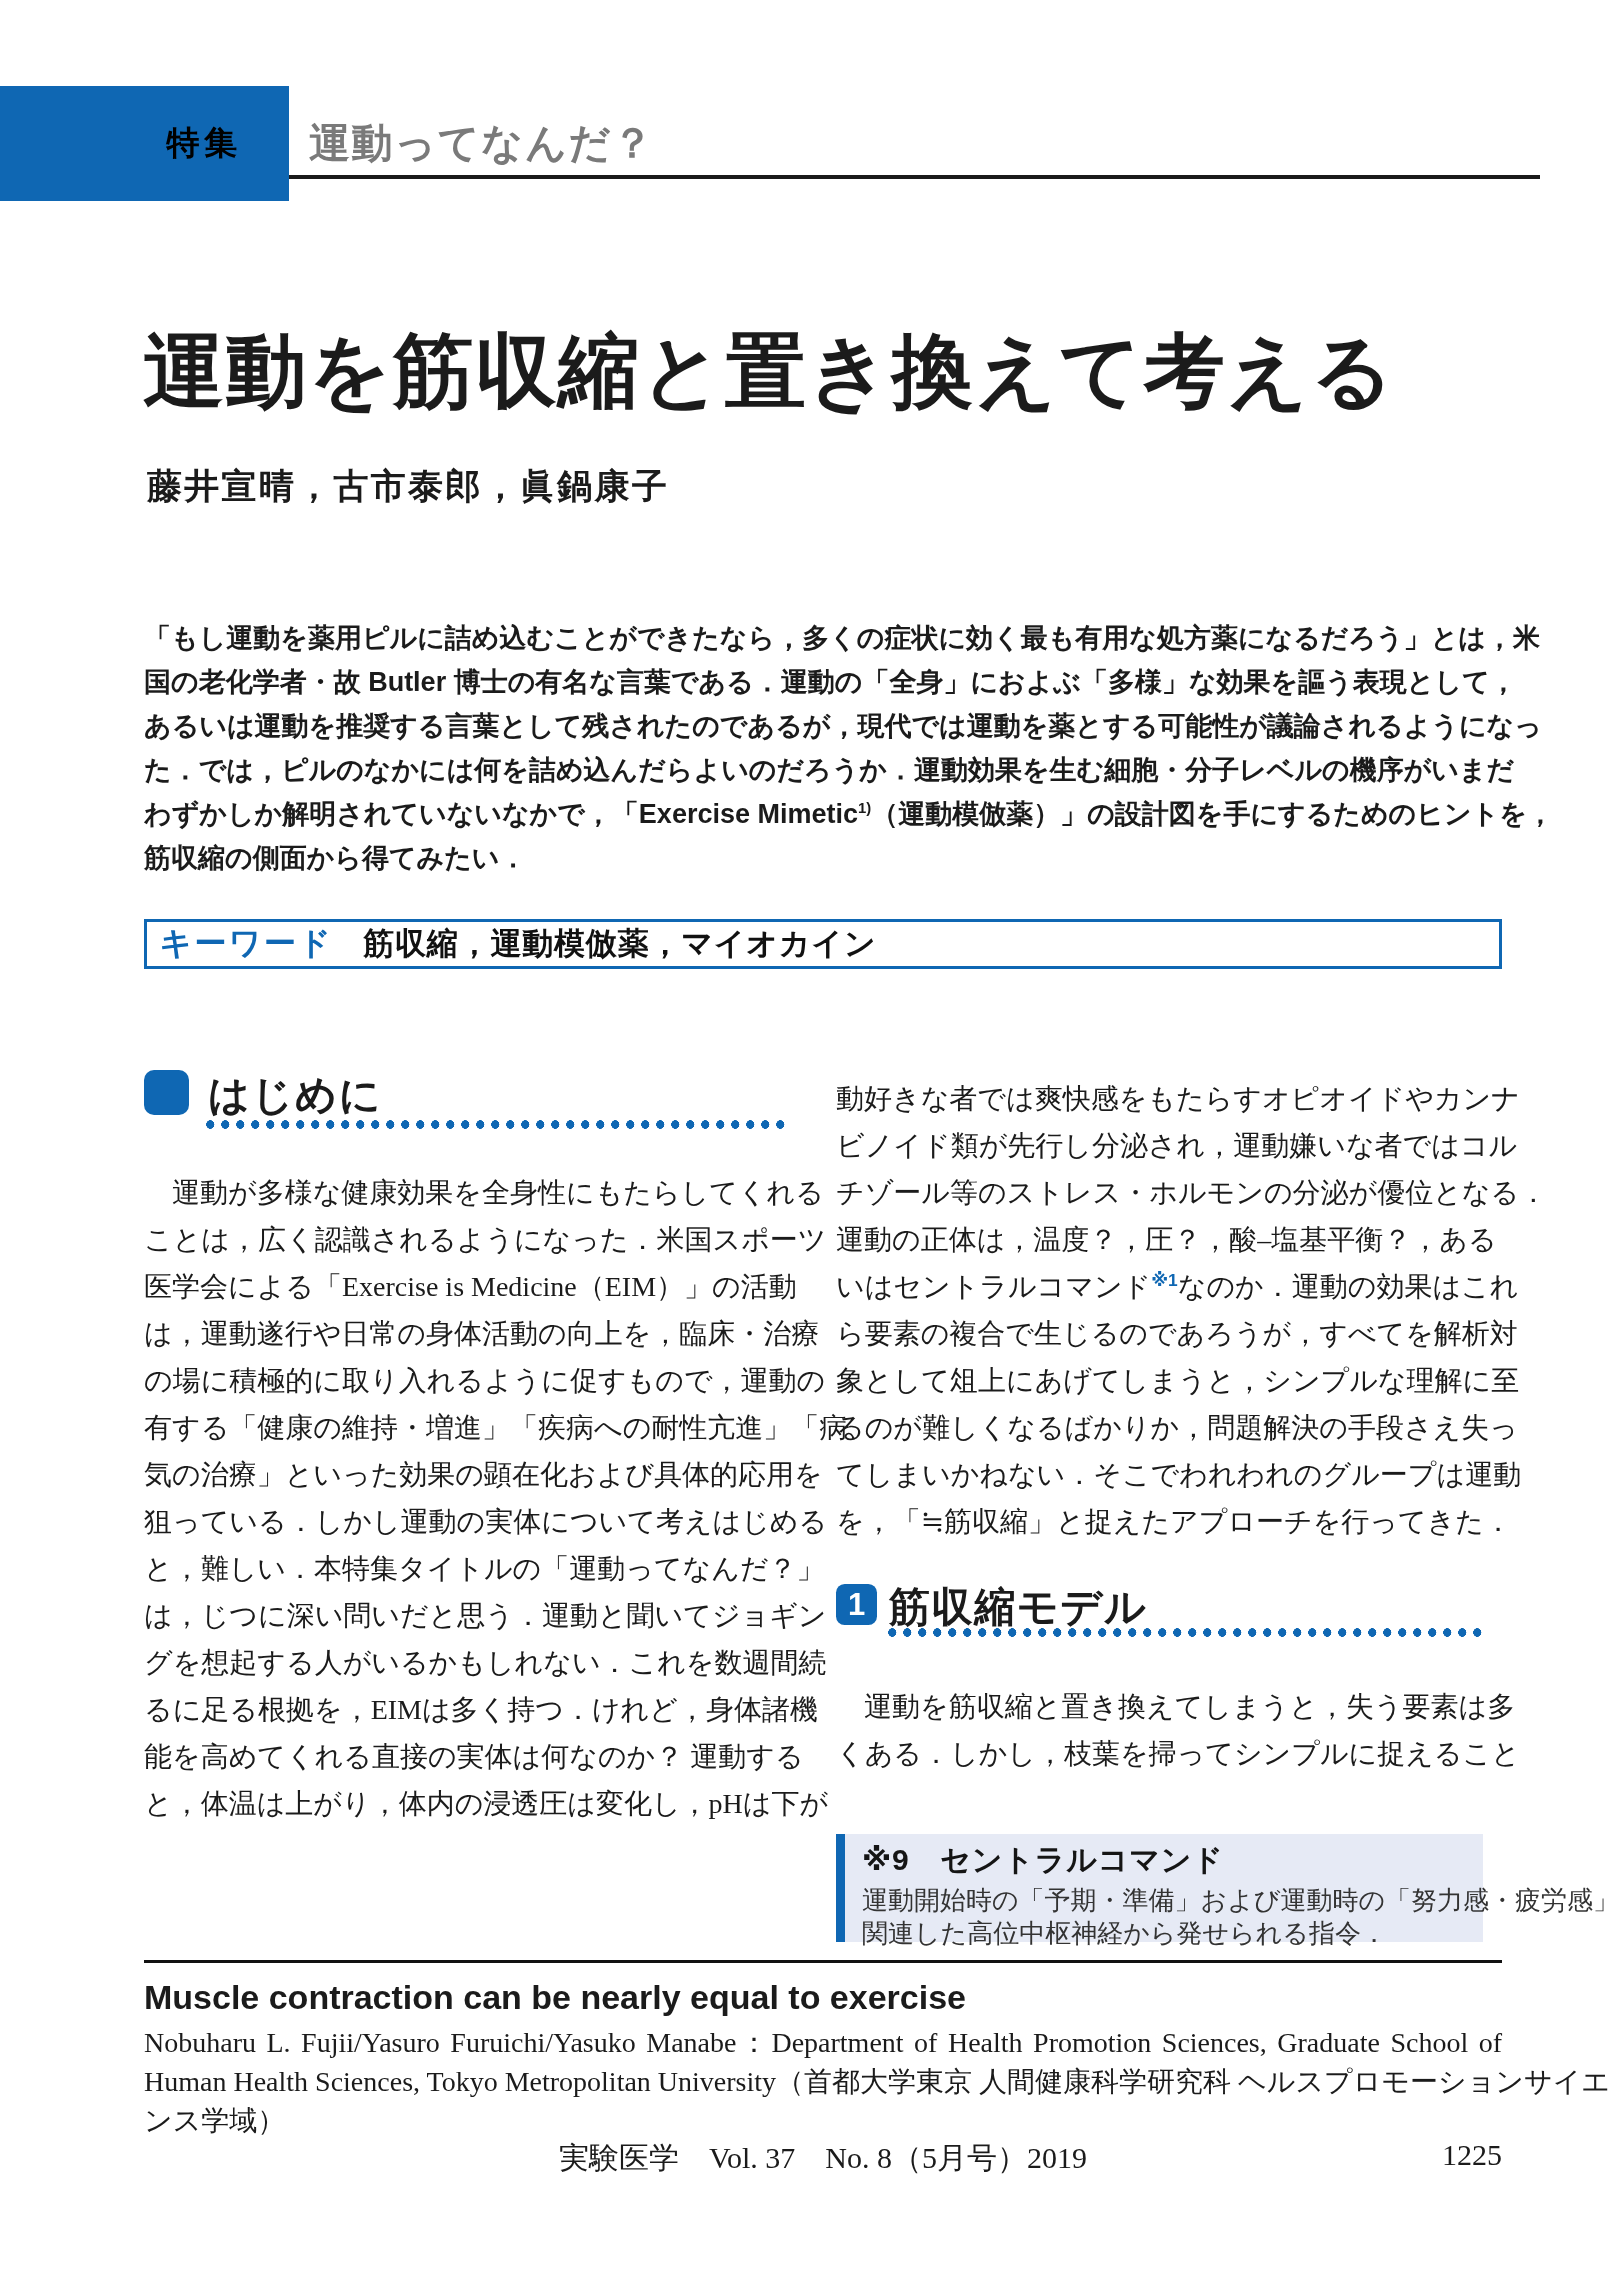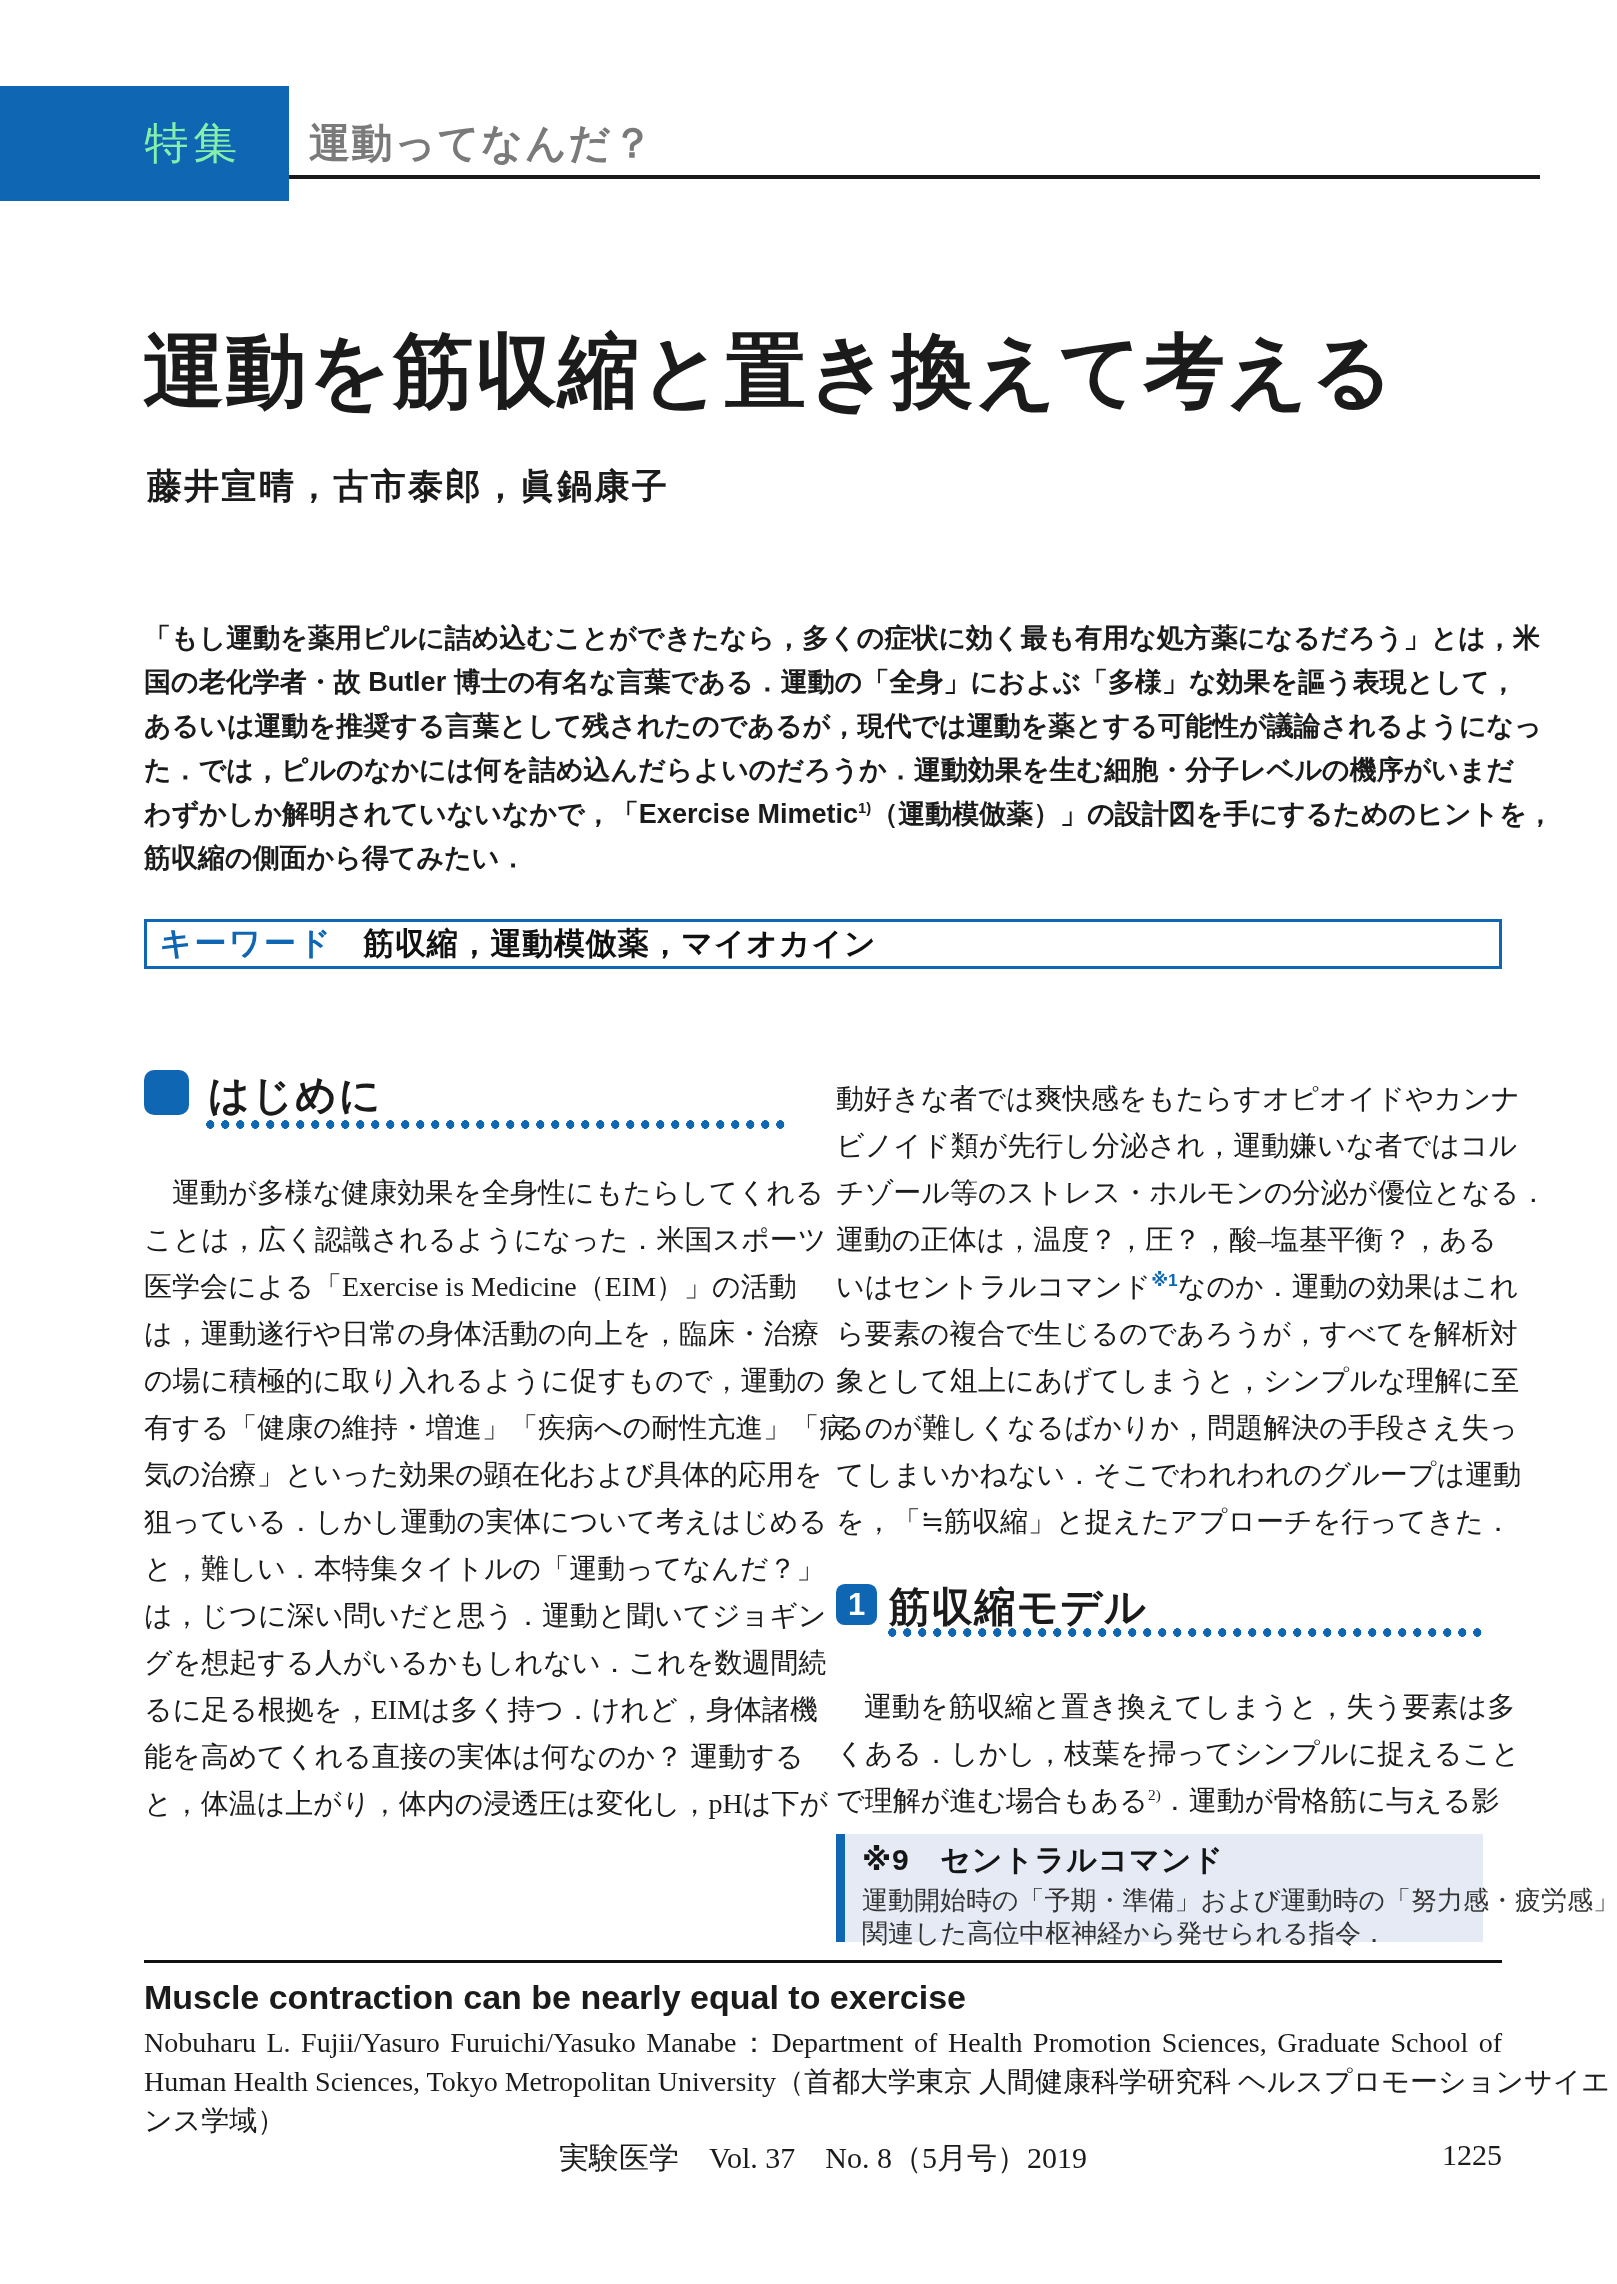--- a/index.html
+++ b/index.html
@@ -16,21 +16,21 @@
   }
   .gothic{font-family:"Liberation Sans","DejaVu Sans",sans-serif;}
 
   
   .feature-box{
     position:absolute;left:0;top:86px;width:289px;height:115px;
     background:var(--accent);
     display:flex;align-items:center;justify-content:flex-end;
     padding-right:47px;box-sizing:border-box;
   }
-  .feature-box span{color:#86efac;font-size:44px;font-weight:400;letter-spacing:4.7px;}
+  .feature-box span{color:#000000;font-size:33px;font-weight:700;letter-spacing:4.7px;}
   .header-rule{
     position:absolute;left:289px;top:175px;width:1251px;height:3.9px;background:#1a1a1a;
   }
   .series-title{
     position:absolute;left:309px;top:86px;height:115px;line-height:115px;
     font-size:41px;font-weight:700;color:var(--gray);letter-spacing:1.6px;
   }
 
   
   .article-title{
@@ -180,21 +180,20 @@
 
   <div class="sec-head gothic" style="left:836px;top:1584px;width:647px;position:absolute;">
     <span class="sec-badge">1</span>
     <span class="sec-title" style="left:53px;top:-3.9px;">筋収縮モデル</span>
     <span class="dotline" style="left:52px;right:0;top:44px;"></span>
   </div>
 
   <div class="bodycol" style="left:836px;top:1683px;">
       <div class="tline">　運動を筋収縮と置き換えてしまうと，失う要素は多</div>
       <div class="tline">くある．しかし，枝葉を掃ってシンプルに捉えること</div>
-      <div class="tline"><span>で理解が進む場合もある</span><span class="sup">2)</span><span>．運動が骨格筋に与える影</span></div>
     </div>
 
   <div class="note-box gothic">
     <div class="note-title">※9　セントラルコマンド</div>
     <div class="note-body">
         <div class="tline">運動開始時の「予期・準備」および運動時の「努力感・疲労感」に</div>
         <div class="tline l">関連した高位中枢神経から発せられる指令．</div>
       </div>
   </div>
 

